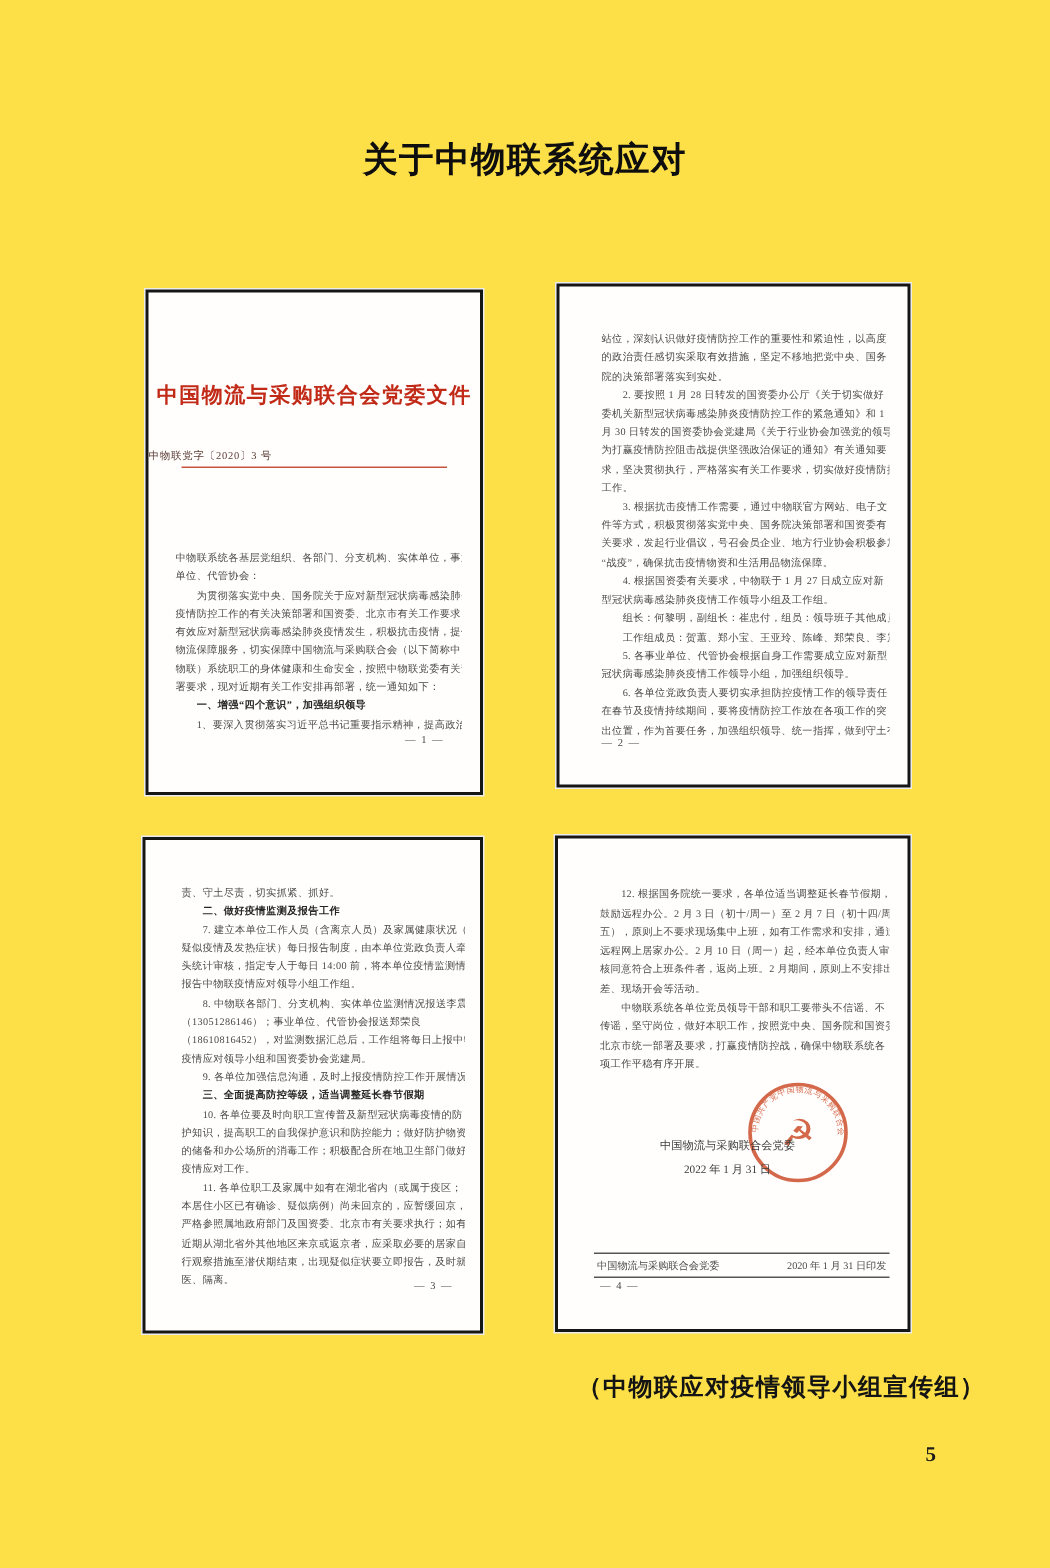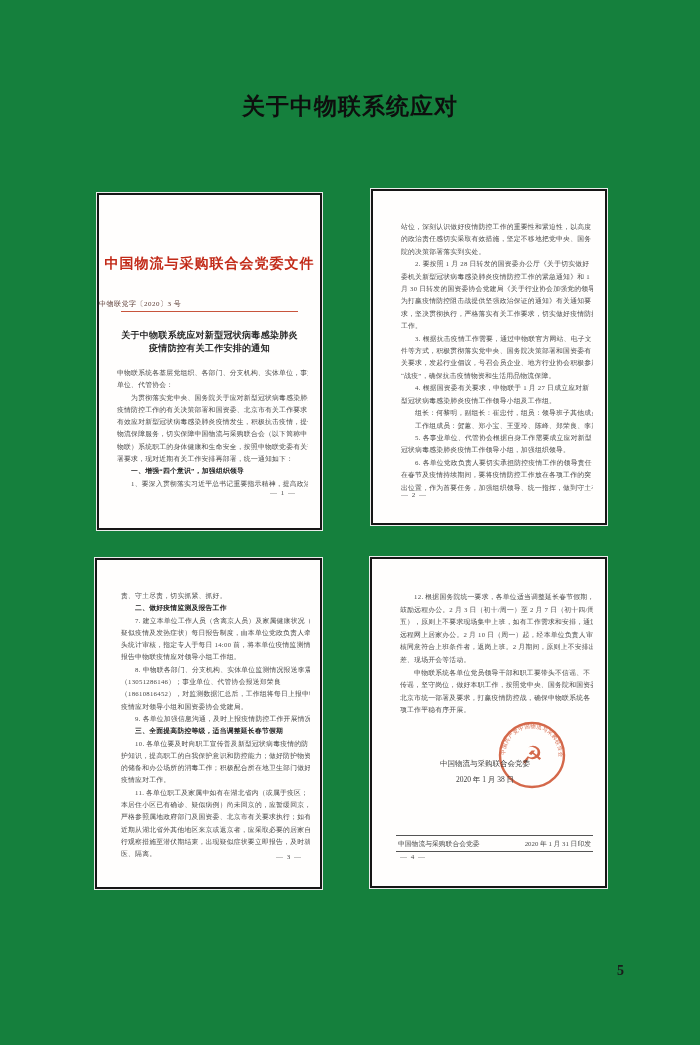--- a/index.html
+++ b/index.html
@@ -1,21 +1,21 @@
 <!DOCTYPE html>
 <html><head>
 <meta charset="utf-8">
 <style>
   * { margin: 0; padding: 0; box-sizing: border-box; }
   html, body { background: #ffffff; }
   .canvas {
     position: relative;
     width: 700px;
     height: 1045px;
-    background: #15803d;
+    background: #fde047;
     font-family: "Liberation Sans", sans-serif;
     overflow: hidden;
   }
   .main-title {
     position: absolute;
     top: 90px; left: 0; right: 0;
     text-align: center;
     font-weight: 700;
     font-size: 23px;
     line-height: 33px;
@@ -129,24 +129,20 @@
 
   <div class="main-title">
     <div>关于中物联系统应对</div>
   </div>
 
   <div class="scan-page p1">
     <div class="inner">
       <div class="masthead">中国物流与采购联合会党委文件</div>
       <div class="doc-number">中物联党字〔2020〕3 号</div>
       <div class="red-rule"></div>
-      <div class="scan-doc-title">
-        <div>关于中物联系统应对新型冠状病毒感染肺炎</div>
-        <div>疫情防控有关工作安排的通知</div>
-      </div>
       <div class="body-text">
           <div class="line">中物联系统各基层党组织、各部门、分支机构、实体单位，事业</div>
           <div class="line">单位、代管协会：</div>
           <div class="line">　　为贯彻落实党中央、国务院关于应对新型冠状病毒感染肺炎</div>
           <div class="line">疫情防控工作的有关决策部署和国资委、北京市有关工作要求，</div>
           <div class="line">有效应对新型冠状病毒感染肺炎疫情发生，积极抗击疫情，提供</div>
           <div class="line">物流保障服务，切实保障中国物流与采购联合会（以下简称中</div>
           <div class="line">物联）系统职工的身体健康和生命安全，按照中物联党委有关部</div>
           <div class="line">署要求，现对近期有关工作安排再部署，统一通知如下：</div>
           <div class="line bold">　　一、增强“四个意识”，加强组织领导</div>
@@ -237,26 +233,27 @@
           <path id="sealArc" d="M 9 36 A 27 27 0 0 1 63 36"></path>
         </defs>
         <text fill="#cd4e2b" font-size="5.4" letter-spacing="0.4">
           <textPath href="#sealArc">中国共产党中国物流与采购联合会委员会</textPath>
         </text>
         <text x="36" y="45" text-anchor="middle" font-size="25" fill="#cd4e2b" font-family="DejaVu Sans, sans-serif">☭</text>
       </svg>
 
       <div class="sign-block">
         <div>中国物流与采购联合会党委</div>
-        <div>2020 年 1 月 38 日</div>
+        <div>2022 年 1 月 31 日</div>
       </div>
 
       <div class="footer-imprint">
         <span>中国物流与采购联合会党委</span>
         <span>2020 年 1 月 31 日印发</span>
       </div>
       <div class="folio">— 4 —</div>
     </div>
   </div>
 
+  <div class="bottom-caption">（中物联应对疫情领导小组宣传组）</div>
   <div class="page-number">5</div>
 
 </div>
 
 </body></html>

